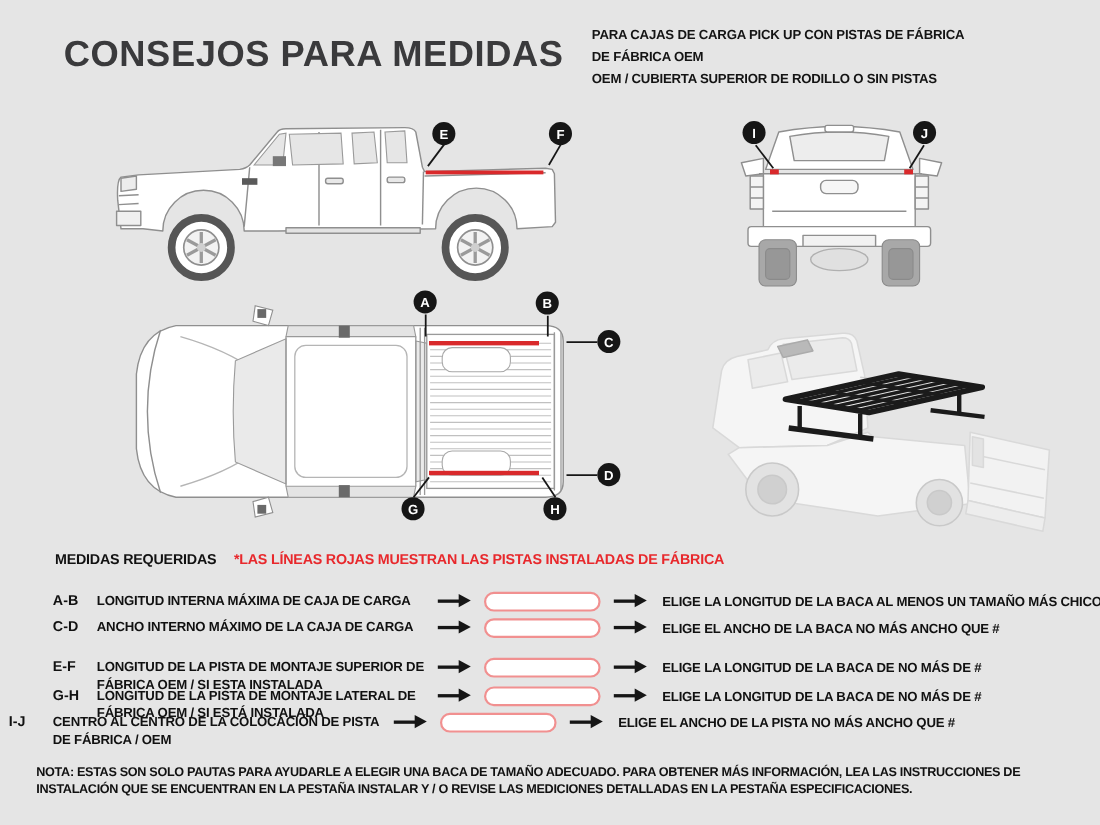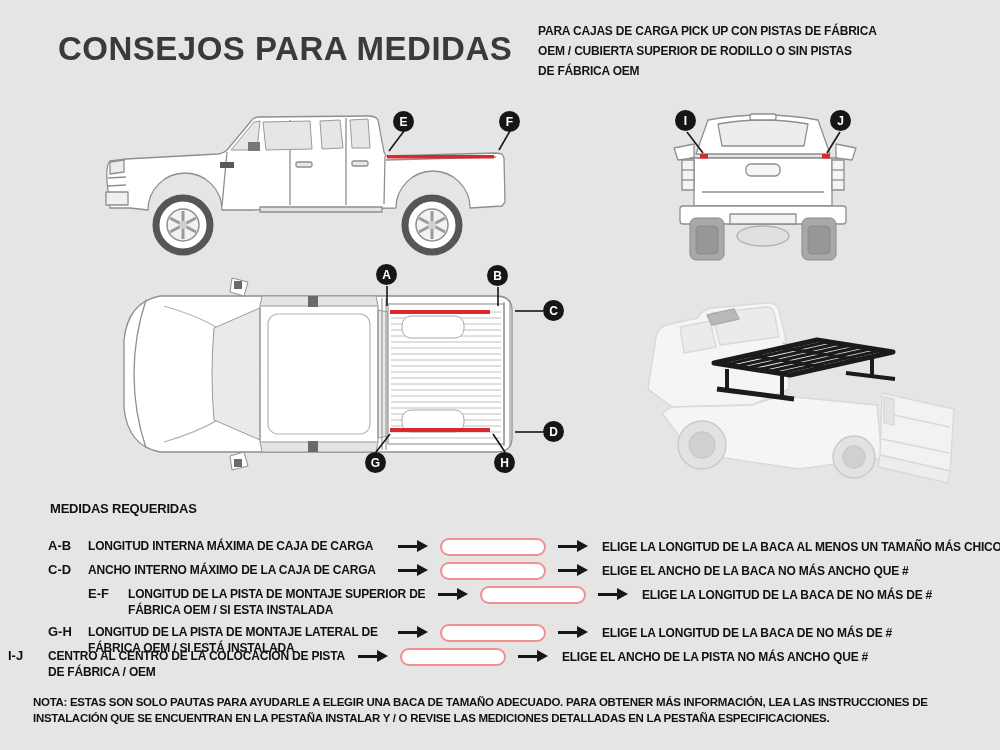--- a/index.html
+++ b/index.html
@@ -33,22 +33,22 @@
 </style>
 </head>
 <body>
 
 <div class="page">
 
   <div class="title">CONSEJOS PARA MEDIDAS</div>
 
   <div class="subtitle">
     <div>PARA CAJAS DE CARGA PICK UP CON PISTAS DE FÁBRICA</div>
+    <div>DE FÁBRICA OEM</div>
     <div>OEM / CUBIERTA SUPERIOR DE RODILLO O SIN PISTAS</div>
-    <div>DE FÁBRICA OEM</div>
   </div>
 
   <div class="diagram" style="left:100px;top:104px;">
     <svg width="430" height="152" viewBox="0 0 430 152">
       <g stroke="#8f8f8f" stroke-width="1.3" fill="#ffffff" stroke-linejoin="round">
         <path d="M10,104 L7,78 Q6,60 10,57 L26,55 L118,50 Q124,49 127,46 L152,16 Q154,13 160,13 L268,12 Q276,12 278,16 L284,48 L286,52 L396,49 L402,50 L404,54 L405,98 L402,102 L370,104 A37,37 0 0 0 296,104 L152,106 L122,106 A37,37 0 0 0 48,106 L30,104 Z"></path>
         <line x1="190" y1="16" x2="190" y2="101"></line>
         <line x1="246" y1="14" x2="246" y2="101"></line>
         <line x1="285" y1="52" x2="284" y2="100"></line>
         <line x1="286" y1="56" x2="396" y2="53"></line>
@@ -266,41 +266,42 @@
         <g stroke="#1b1b1b" stroke-width="3">
           <line x1="116.3" y1="62.3" x2="192.3" y2="74.3"></line>
           <line x1="150.7" y1="54.7" x2="226.7" y2="66.7"></line>
         </g>
       </g>
     </svg>
   </div>
 
   <div class="legend">
     <span>MEDIDAS REQUERIDAS</span>
+    <span class="note">*LAS LÍNEAS ROJAS MUESTRAN LAS PISTAS INSTALADAS DE FÁBRICA</span>
   </div>
 
   <div class="mrow" style="top:538px;">
     <div class="mkey">A-B</div>
     <div class="mlabel">LONGITUD INTERNA MÁXIMA DE CAJA DE CARGA</div>
     <div class="arrow"></div>
     <div class="pill"></div>
     <div class="arrow arrow2"></div>
     <div class="mresult">ELIGE LA LONGITUD DE LA BACA AL MENOS UN TAMAÑO MÁS CHICO QUE #</div>
   </div>
 
   <div class="mrow" style="top:562px;">
     <div class="mkey">C-D</div>
     <div class="mlabel">ANCHO INTERNO MÁXIMO DE LA CAJA DE CARGA</div>
     <div class="arrow"></div>
     <div class="pill"></div>
     <div class="arrow arrow2"></div>
     <div class="mresult">ELIGE EL ANCHO DE LA BACA NO MÁS ANCHO QUE #</div>
   </div>
 
-  <div class="mrow" style="top:586px;margin-left:40px;">
+  <div class="mrow" style="top:598px;">
     <div class="mkey">E-F</div>
     <div class="mlabel">LONGITUD DE LA PISTA DE MONTAJE SUPERIOR DE FÁBRICA OEM / SI ESTA INSTALADA</div>
     <div class="arrow"></div>
     <div class="pill"></div>
     <div class="arrow arrow2"></div>
     <div class="mresult">ELIGE LA LONGITUD DE LA BACA DE NO MÁS DE #</div>
   </div>
 
   <div class="mrow" style="top:624px;">
     <div class="mkey">G-H</div>

